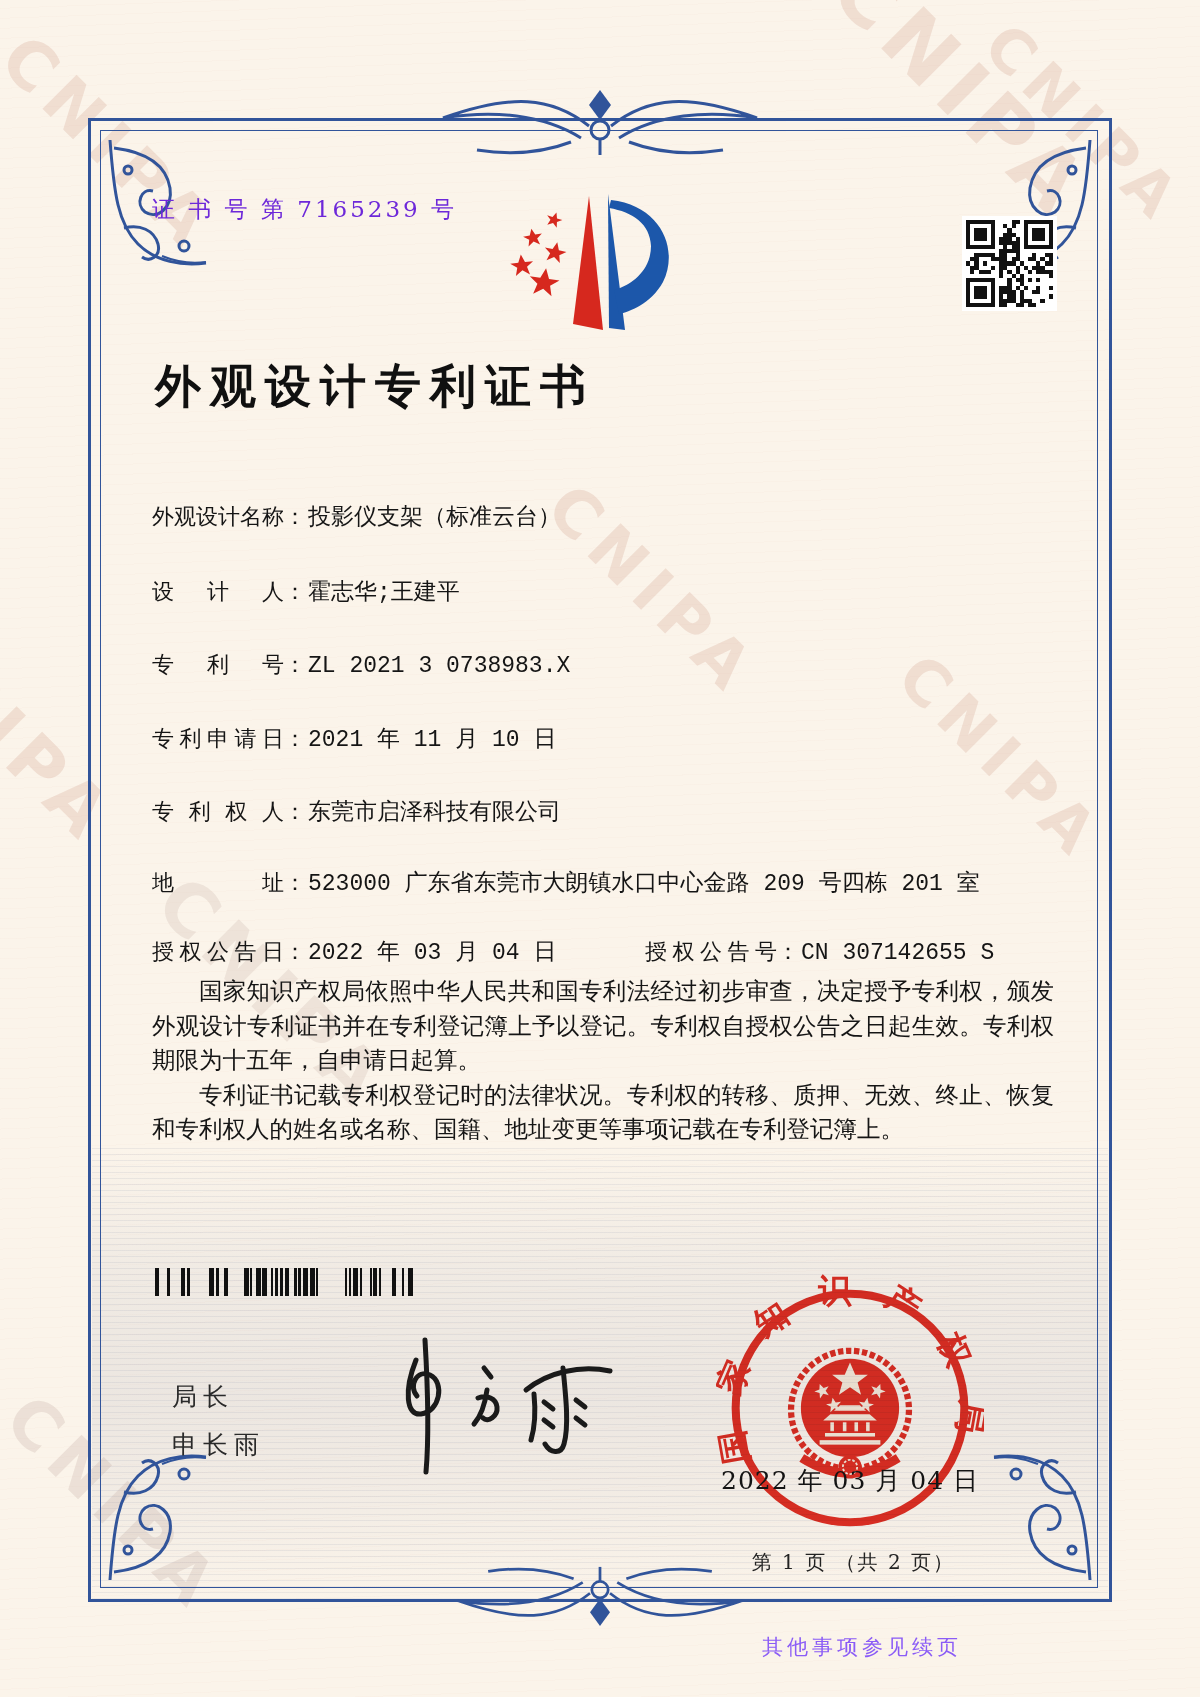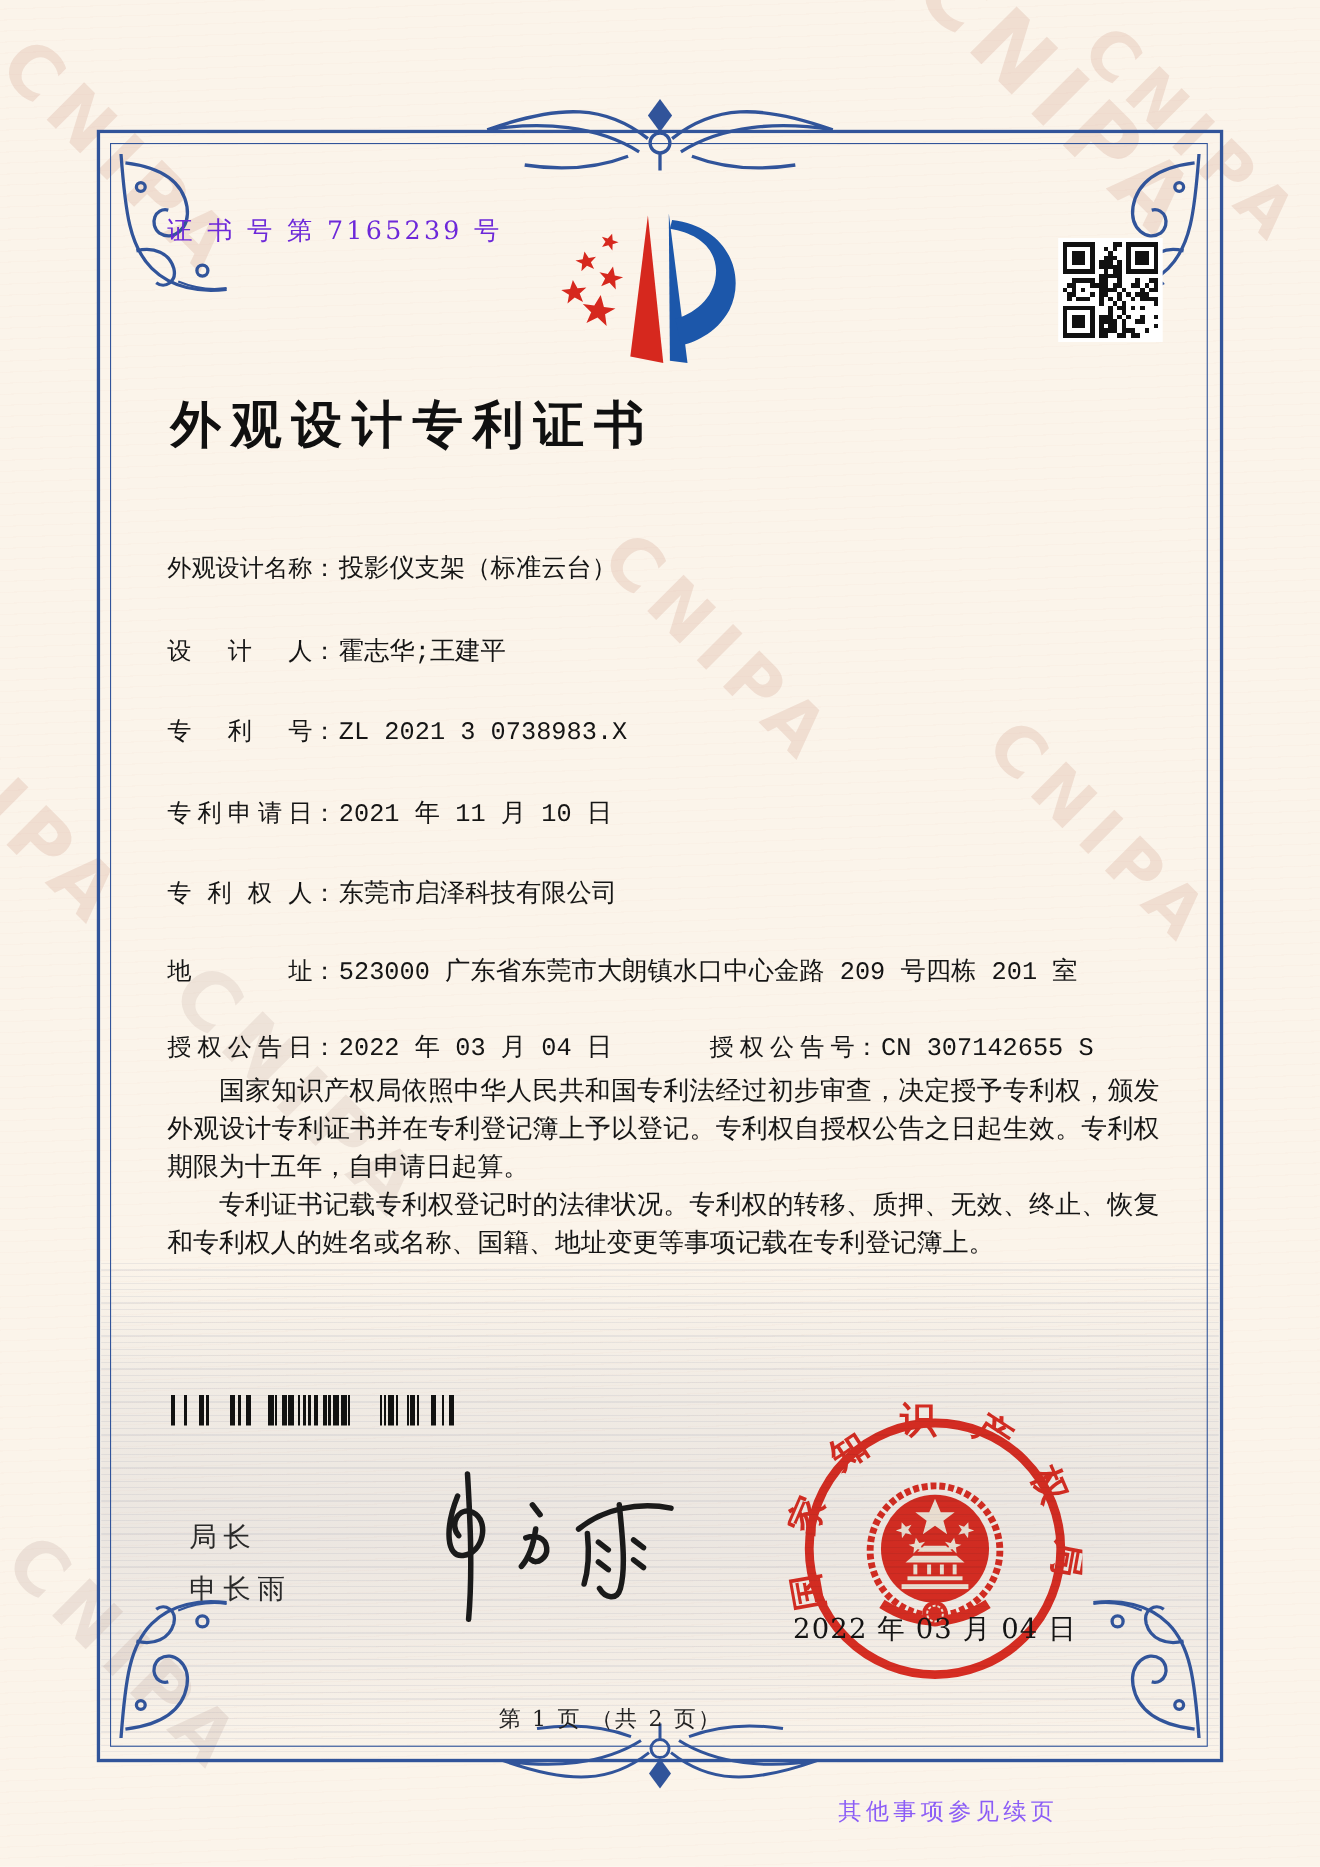--- a/index.html
+++ b/index.html
@@ -53,21 +53,21 @@
   .barcode{left:155px;top:1268px;width:266px;height:28px;}
   
   .signer{font-family:"DejaVu Sans","Liberation Sans",sans-serif;font-size:25px;letter-spacing:6px;color:#2a2a2a;}
   .signer-title{left:172px;top:1380px;}
   .signer-name{left:172px;top:1428px;}
   .sig{left:358px;top:1332px;width:286px;height:148px;}
   
   .seal{left:716px;top:1274px;width:268px;height:268px;opacity:.94;mix-blend-mode:multiply;}
   .seal-date{left:716px;top:1464px;width:268px;text-align:center;font-size:25px;letter-spacing:1px;color:#141414;}
   
-  .pageinfo{left:155px;top:1549px;width:800px;text-align:center;font-size:20px;letter-spacing:2px;color:#222;}
+  .pageinfo{left:155px;top:1549px;width:800px;text-align:right;font-size:20px;letter-spacing:2px;color:#222;}
   .contnote{left:0;top:1633px;width:962px;text-align:right;font-size:21px;letter-spacing:4px;color:#8b5cf6;}
   svg{display:block;}
 </style>
 </head>
 <body>
 
 <svg width="0" height="0" style="position:absolute" aria-hidden="true">
   <defs>
     <polygon id="star5" points="0,-10 2.94,-3.09 10,-3.09 4.26,1.18 6.18,8.09 0,3.82 -6.18,8.09 -4.26,1.18 -10,-3.09 -2.94,-3.09"></polygon>
     <g id="cornerOrn" fill="none" stroke="#31549a" stroke-width="3">

